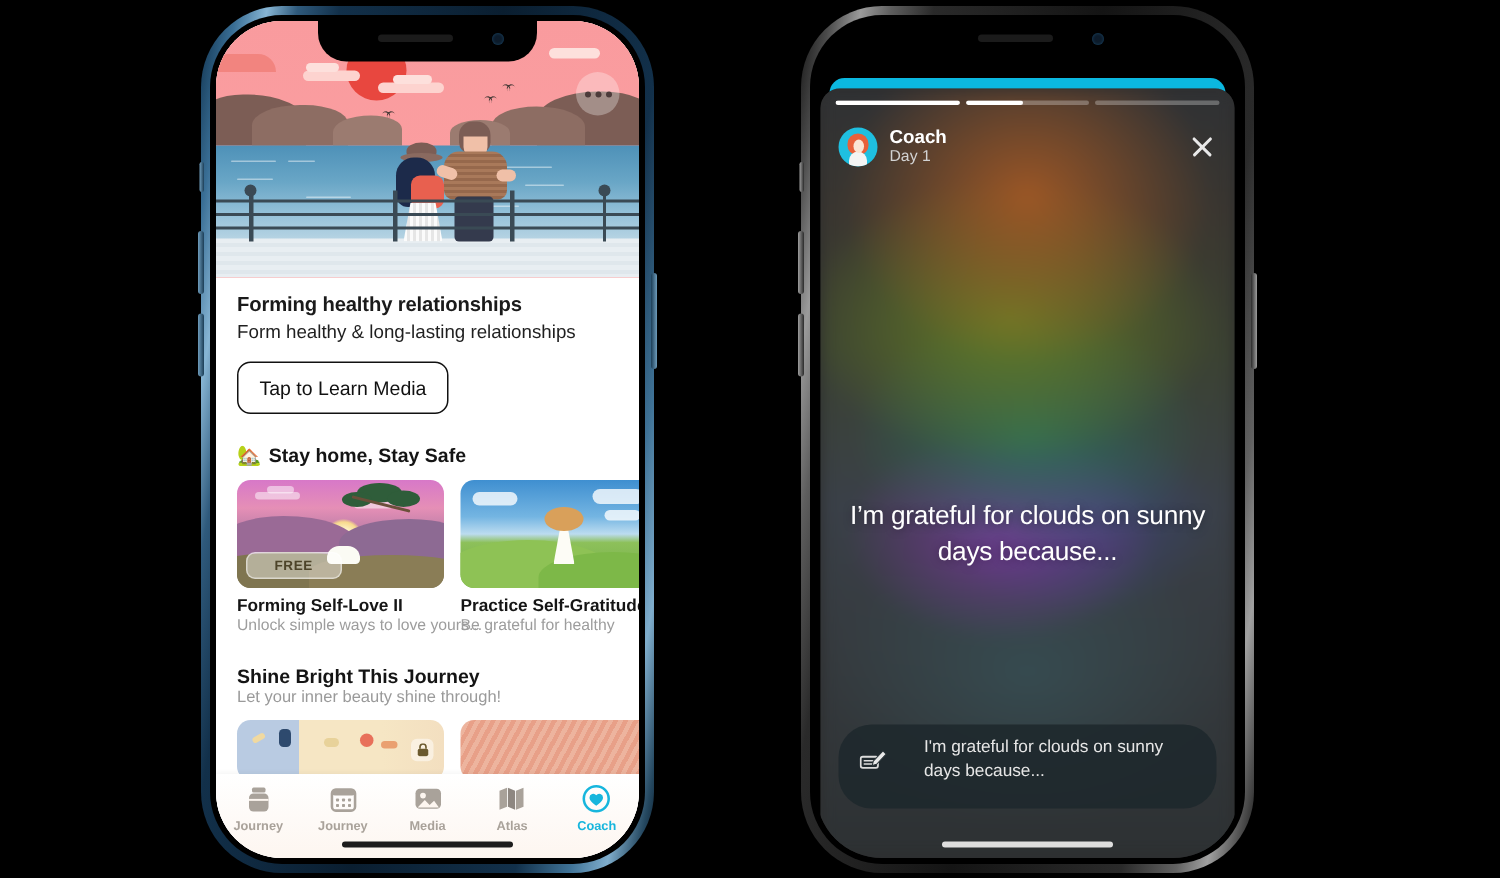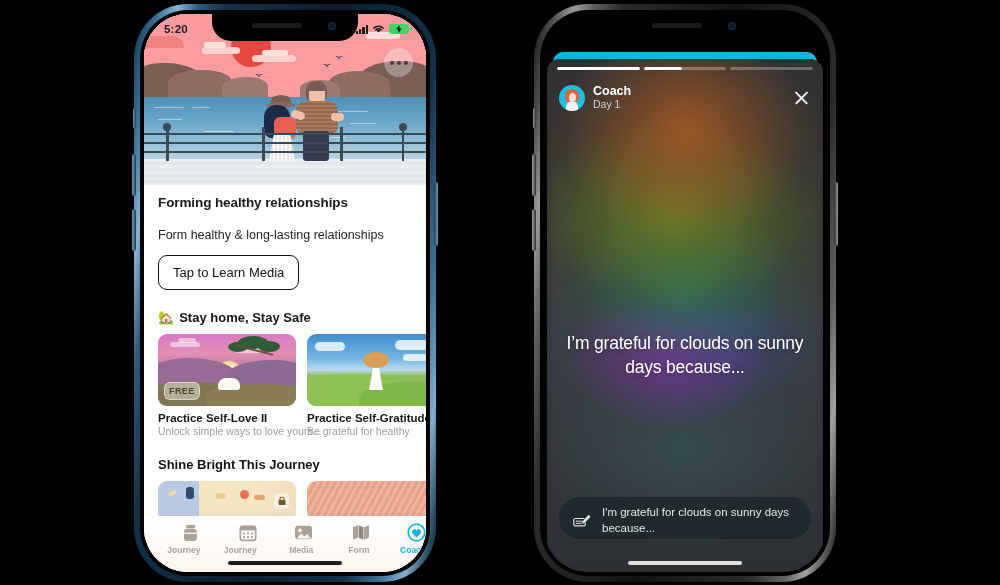--- a/index.html
+++ b/index.html
@@ -84,32 +84,32 @@
   .hero .bird:before,.hero .bird:after { content:""; position:absolute; width:6px; height:6px;
     border-top:1.4px solid #4a3b38; border-radius:50%; }
   .hero .bird:before { left:0; transform: rotate(28deg); }
   .hero .bird:after { left:4px; transform: rotate(-28deg); }
   .dots-btn { position:absolute; right:13px; top:34px; width:29px; height:29px; border-radius:50%;
     background:rgba(255,255,255,.30); display:flex; align-items:center; justify-content:center; gap:3px; z-index:8;}
   .dots-btn i { width:4px; height:4px; border-radius:50%; background:#4c3b3a; display:block; }
 
   .l-body { padding: 10px 14px 0 14px; }
   .hero-title { font-size: 13.5px; font-weight: bold; color:#1a1a1a; letter-spacing:-.1px; }
-  .hero-sub { font-size: 12.5px; color:#1f1f1f; margin-top:18px; }
+  .hero-sub { font-size: 12.5px; color:#1f1f1f; margin-top:4px; }
   .learn-btn { margin-top:13px; display:inline-block; padding:9px 14px; border:1.3px solid #111;
     border-radius:9px; font-size:13px; color:#111; background:#fff; }
   .sec { margin-top:20px; }
   .sec-title { font-size:13px; font-weight:bold; color:#141414; display:flex; align-items:center; gap:5px; }
   .sec-sub { font-size:11px; color:#9a9a9a; margin-top:1px; }
   .cardrow { display:flex; gap:11px; margin-top:9px; }
   .card { width:138px; flex:0 0 138px; }
   .card .thumb { height:72px; border-radius:9px; position:relative; overflow:hidden; }
   .card .ct { font-size:11.5px; font-weight:bold; color:#151515; margin-top:6px; white-space:nowrap; }
   .card .cs { font-size:10.5px; color:#9d9d9d; margin-top:1px; white-space:nowrap; }
-  .free-badge { position:absolute; left:6px; bottom:6px; padding:3px 4px; border-radius:6px;
+  .free-badge { position:absolute; left:6px; bottom:6px; padding:3px 18px; border-radius:6px;
     background:rgba(255,255,255,.42); border:1px solid rgba(255,255,255,.5);
     font-size:9px; font-weight:bold; color:#4d4429; letter-spacing:.4px; }
   .lock-badge { position:absolute; right:7px; top:50%; transform:translateY(-50%);
     width:15px; height:15px; border-radius:4px; background:rgba(255,255,255,.5);
     display:flex; align-items:center; justify-content:center; }
 
   
   .t1 { background: linear-gradient(#d778c8 0%, #e58fb6 26%, #bf7fa8 46%, #8e6f8f 62%, #8a7b5a 74%, #7d7450 100%); }
   .t1 .sun { position:absolute; left:58px; top:26px; width:26px; height:26px; border-radius:50%;
     background:radial-gradient(circle,#fff6cf 30%,#f7d98c 60%,rgba(247,217,140,0) 72%); }
@@ -126,21 +126,21 @@
     background:#fdfcf6; clip-path: polygon(34% 0,66% 0,100% 100%,0 100%); }
   
   .t3 { background: linear-gradient(90deg,#b9cbe2 0 30%, #f6e6c4 30% 70%, #f3dfc0 100%); }
   .t4 { background: repeating-linear-gradient(118deg,#e8a088 0 3px,#edb49e 3px 6px); }
 
   
   .tabbar { position:absolute; left:0; right:0; bottom:0; height:56px; z-index:30;
     background: linear-gradient(#ffffff,#fdf6f0);
     display:flex; align-items:flex-start; padding-top:7px;
     box-shadow: 0 -1px 4px rgba(0,0,0,.05); }
-  .tab { flex:1; display:flex; flex-direction:column; align-items:flex-end; gap:3px; }
+  .tab { flex:1; display:flex; flex-direction:column; align-items:center; gap:3px; }
   .tab .lbl { font-size:8.5px; color:#a9a29a; font-weight:bold; }
   .tab.active .lbl { color:#17b6dd; }
   .tabicon { height:19px; display:flex; align-items:center; justify-content:center; }
 
   
   .r-screen { position:absolute; inset:0; background:#000; overflow:hidden; }
   .r-peek { position:absolute; left:9px; right:9px; top:38px; height:16px;
     background:#0bb8e0; border-radius:10px 10px 0 0; }
   .r-card { position:absolute; left:3px; right:3px; top:45px; bottom:0;
     border-radius:13px 13px 0 0; overflow:hidden; background:#2e2e2e; }
@@ -172,21 +172,21 @@
       radial-gradient(50% 18% at 44% 58%, rgba(126,52,160,.78) 0%, rgba(126,52,160,0) 76%),
       radial-gradient(44% 16% at 62% 56%, rgba(60,72,150,.55) 0%, rgba(60,72,150,0) 78%),
       radial-gradient(60% 24% at 50% 76%, rgba(56,86,92,.6) 0%, rgba(56,86,92,0) 80%),
       linear-gradient(#2f3134 0%, #3a3630 16%, #3b4232 34%, #3a4048 54%, #353a3e 74%, #2d3133 100%);
     filter: blur(5px); }
   .r-quote { position:absolute; left:18px; right:18px; top:272px; text-align:center;
     font-size:17.5px; line-height:1.38; color:#fff; font-weight:500;
     text-shadow: 0 1px 6px rgba(0,0,0,.35); letter-spacing:-.2px; z-index:8; }
   .r-input { position:absolute; left:12px; right:12px; bottom:33px; min-height:42px;
     border-radius:22px; background:rgba(30,40,44,.88); display:flex; align-items:center;
-    gap:10px; padding:8px 16px 2px 14px; z-index:9; }
+    gap:24px; padding:8px 16px 16px 14px; z-index:9; }
   .r-input .txt { font-size:11.5px; color:#e6e6e6; line-height:1.38; }
   .pen-icon { flex:0 0 19px; width:19px; height:16px; position:relative; }
 </style>
 </head>
 <body>
 
 <div class="stage">
 
   <div class="phone phone-left">
     <div class="btn-side pl-mute"></div>
@@ -292,21 +292,21 @@
                       <div class="leaf" style="left:30px;top:5px;width:22px;height:11px"></div>
                       <div style="position:absolute;left:6px;top:13px;width:40px;height:2px;background:#6b4f3a;transform:rotate(14deg);border-radius:2px"></div>
                     </div>
                     <div class="hill" style="left:-10px;bottom:14px;width:90px;height:34px;background:#9a6a96;border-radius:50% 60% 0 0"></div>
                     <div class="hill" style="right:-16px;bottom:16px;width:86px;height:30px;background:#8d6a93;border-radius:60% 50% 0 0"></div>
                     <div class="hill" style="left:-20px;bottom:0;width:110px;height:24px;background:#7f7550;border-radius:50% 50% 0 0"></div>
                     <div class="hill" style="right:-20px;bottom:0;width:110px;height:22px;background:#8a7d56;border-radius:50% 50% 0 0"></div>
                     <div style="position:absolute;left:60px;bottom:16px;width:22px;height:12px;background:#fbfbf4;border-radius:8px 8px 3px 3px"></div>
                     <div class="free-badge">FREE</div>
                   </div>
-                  <div class="ct">Practice Self-Love II</div>
+                  <div class="ct">Forming Self-Love II</div>
                   <div class="cs">Unlock simple ways to love yours...</div>
                 </div>
 
                 <div class="card">
                   <div class="thumb t2">
                     <div class="cl" style="left:8px;top:8px;width:30px;height:9px"></div>
                     <div class="cl" style="left:88px;top:6px;width:34px;height:10px"></div>
                     <div class="cl" style="left:96px;top:20px;width:24px;height:7px"></div>
                     <div style="position:absolute;left:-10px;bottom:-8px;width:110px;height:40px;background:#8ec255;border-radius:50% 50% 0 0"></div>
                     <div style="position:absolute;right:-14px;bottom:-10px;width:100px;height:34px;background:#7db848;border-radius:50% 50% 0 0"></div>
@@ -315,20 +315,21 @@
                   </div>
                   <div class="ct">Practice Self-Gratitude</div>
                   <div class="cs">Be grateful for healthy</div>
                 </div>
               </div>
             </div>
 
             
             <div class="sec">
               <div class="sec-title">Shine Bright This Journey</div>
+              <div class="sec-sub">Let your inner beauty shine through!</div>
               <div class="cardrow">
                 <div class="card">
                   <div class="thumb t3" style="height:40px">
                     <div style="position:absolute;left:10px;top:10px;width:9px;height:4px;border-radius:3px;background:#f0d9a0;transform:rotate(-30deg)"></div>
                     <div style="position:absolute;left:28px;top:6px;width:8px;height:12px;background:#2e4a6e;border-radius:3px"></div>
                     <div style="position:absolute;left:58px;top:12px;width:10px;height:6px;border-radius:4px;background:#e8d29a"></div>
                     <div style="position:absolute;left:82px;top:9px;width:9px;height:9px;border-radius:50%;background:#e8705a"></div>
                     <div style="position:absolute;left:96px;top:14px;width:11px;height:5px;border-radius:3px;background:#eaa070"></div>
                     <div class="lock-badge">
                       <svg width="8" height="9" viewBox="0 0 8 9">
@@ -384,58 +385,36 @@
               <div class="lbl">Media</div>
             </div>
             <div class="tab">
               <div class="tabicon">
                 <svg width="18" height="17" viewBox="0 0 18 17">
                   <path d="M1 3.2l5-2v12.6l-5 2z" fill="#a9a29a"></path>
                   <path d="M6.6 1.2l4.8 2v12.6l-4.8-2z" fill="#8e8781"></path>
                   <path d="M12 3.2l5-2v12.6l-5 2z" fill="#a9a29a"></path>
                 </svg>
               </div>
-              <div class="lbl">Form</div>
+              <div class="lbl">Atlas</div>
             </div>
             <div class="tab active">
               <div class="tabicon">
                 <svg width="19" height="19" viewBox="0 0 19 19">
                   <circle cx="9.5" cy="9.5" r="8.3" fill="none" stroke="#17b6dd" stroke-width="1.7"></circle>
                   <path d="M9.5 14.2C7 12.3 5 10.9 5 8.7a2.5 2.5 0 0 1 4.5-1.5A2.5 2.5 0 0 1 14 8.7c0 2.2-2 3.6-4.5 5.5z" fill="#17b6dd"></path>
                 </svg>
               </div>
               <div class="lbl">Coach</div>
             </div>
           </div>
 
           <div class="home-ind" style="background:#1d1d1d"></div>
         </div>
 
-        <div class="statusbar" style="color:#1a1a1a">
-          <div class="time">5:20</div>
-          <div class="sb-right">
-            <div class="bars">
-              <i style="background:#1a1a1a"></i>
-                <i style="background:#1a1a1a"></i>
-                <i style="background:#1a1a1a"></i>
-                <i style="background:#1a1a1a"></i>
-            </div>
-            <svg width="13" height="10" viewBox="0 0 13 10">
-              <path d="M6.5 8.6l-2-2.2a3 3 0 0 1 4 0z" fill="#1a1a1a"></path>
-              <path d="M1.8 4.1a7 7 0 0 1 9.4 0" stroke="#1a1a1a" stroke-width="1.5" fill="none" stroke-linecap="round"></path>
-              <path d="M3.6 6a4.6 4.6 0 0 1 5.8 0" stroke="#1a1a1a" stroke-width="1.4" fill="none" stroke-linecap="round"></path>
-            </svg>
-            <div class="batt" style="background:#44d362">
-              <span style="position:absolute;right:-2.5px;top:3px;width:1.8px;height:4px;background:#44d362;border-radius:0 1px 1px 0"></span>
-              <svg width="6" height="8" viewBox="0 0 6 8">
-                  <path d="M3.4 0L0 4.4h2.1L2.4 8 5.8 3.4H3.6z" fill="#1a1a1a"></path>
-                </svg>
-            </div>
-          </div>
-        </div>
 
         <div class="notch">
           <div class="speaker"></div>
           <div class="cam"></div>
         </div>
       </div>
     </div>
   </div>
 
   <div class="phone phone-right">

